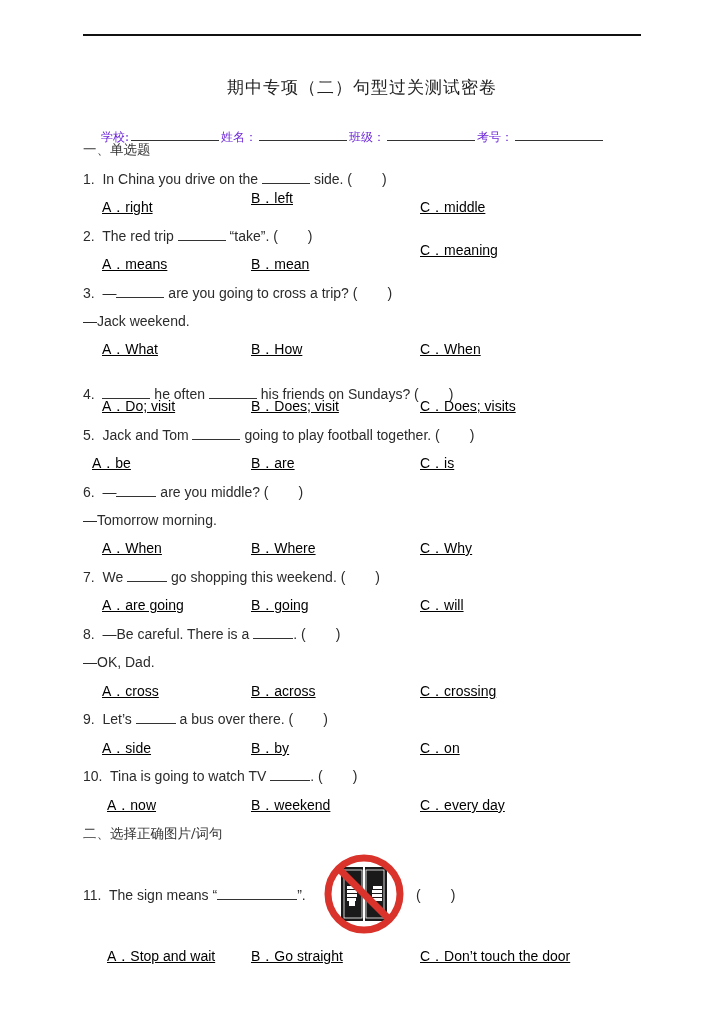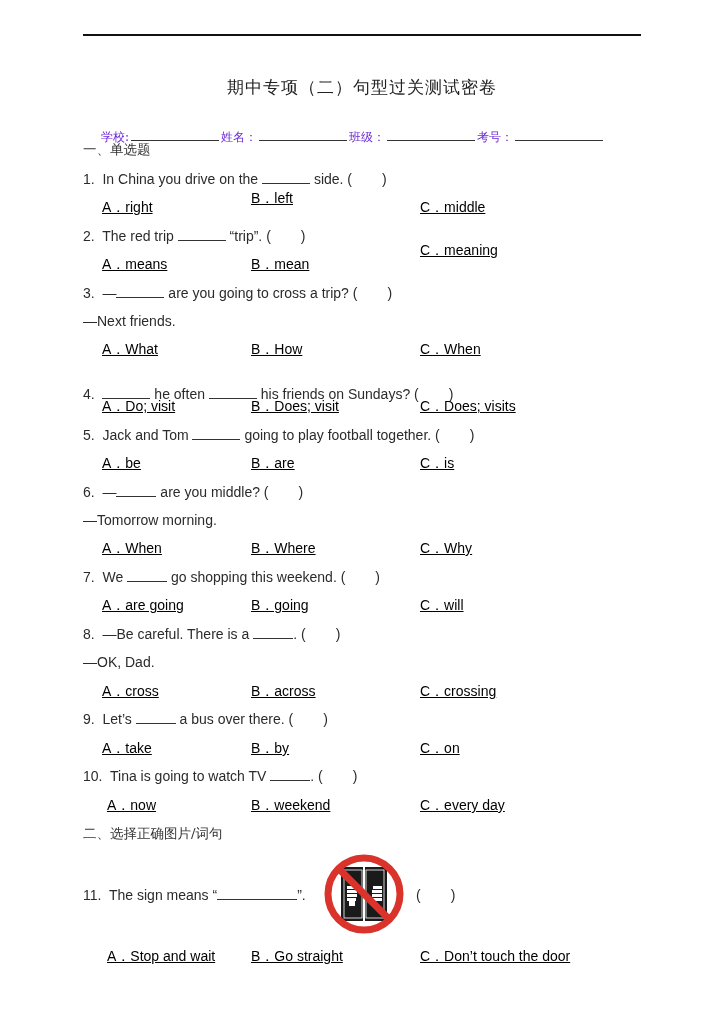--- a/index.html
+++ b/index.html
@@ -31,45 +31,45 @@
 <div class="section" style="top:141px">一、单选题</div>
 
 <div class="line" style="top:171px">
   <span>1.</span>&nbsp; <span>In China you drive on the</span> <span class="blank-u" style="width:48px"></span> <span>side. (</span><span class="paren"></span><span>)</span>
 </div>
 <div class="opt" style="left:102px;top:199px">A．right</div>
 <div class="opt" style="left:251px;top:190px">B．left</div>
 <div class="opt" style="left:420px;top:199px">C．middle</div>
 
 <div class="line" style="top:228px">
-  <span>2.</span>&nbsp; <span>The red trip</span> <span class="blank-u" style="width:48px"></span> <span>“trip”. (</span><span class="paren"></span><span>)</span>
+  <span>2.</span>&nbsp; <span>The red trip</span> <span class="blank-u" style="width:48px"></span> <span>“take”. (</span><span class="paren"></span><span>)</span>
 </div>
 <div class="opt" style="left:102px;top:256px">A．means</div>
 <div class="opt" style="left:251px;top:256px">B．mean</div>
 <div class="opt" style="left:420px;top:242px">C．meaning</div>
 
 <div class="line" style="top:285px">
   <span>3.</span>&nbsp; <span>—</span><span class="blank-u" style="width:48px"></span> <span>are you going to cross a trip? (</span><span class="paren"></span><span>)</span>
 </div>
-<div class="line" style="top:313px">—Next friends.</div>
+<div class="line" style="top:313px">—Jack weekend.</div>
 <div class="opt" style="left:102px;top:341px">A．What</div>
 <div class="opt" style="left:251px;top:341px">B．How</div>
 <div class="opt" style="left:420px;top:341px">C．When</div>
 
 <div class="line" style="top:386px">
   <span>4.</span>&nbsp; <span class="blank-u" style="width:48px"></span> <span>he often</span> <span class="blank-u" style="width:48px"></span> <span>his friends on Sundays? (</span><span class="paren"></span><span>)</span>
 </div>
 <div class="opt" style="left:102px;top:398px">A．Do; visit</div>
 <div class="opt" style="left:251px;top:398px">B．Does; visit</div>
 <div class="opt" style="left:420px;top:398px">C．Does; visits</div>
 
 <div class="line" style="top:427px">
   <span>5.</span>&nbsp; <span>Jack and Tom</span> <span class="blank-u" style="width:48px"></span> <span>going to play football together. (</span><span class="paren"></span><span>)</span>
 </div>
-<div class="opt" style="left:102px;top:455px">A．be</div>
+<div class="opt" style="left:92px;top:455px">A．be</div>
 <div class="opt" style="left:251px;top:455px">B．are</div>
 <div class="opt" style="left:420px;top:455px">C．is</div>
 
 <div class="line" style="top:484px">
   <span>6.</span>&nbsp; <span>—</span><span class="blank-u" style="width:40px"></span> <span>are you middle? (</span><span class="paren"></span><span>)</span>
 </div>
 <div class="line" style="top:512px">—Tomorrow morning.</div>
 <div class="opt" style="left:102px;top:540px">A．When</div>
 <div class="opt" style="left:251px;top:540px">B．Where</div>
 <div class="opt" style="left:420px;top:540px">C．Why</div>
@@ -85,21 +85,21 @@
   <span>8.</span>&nbsp; <span>—Be careful. There is a</span> <span class="blank-u" style="width:40px"></span><span>. (</span><span class="paren"></span><span>)</span>
 </div>
 <div class="line" style="top:654px">—OK, Dad.</div>
 <div class="opt" style="left:102px;top:683px">A．cross</div>
 <div class="opt" style="left:251px;top:683px">B．across</div>
 <div class="opt" style="left:420px;top:683px">C．crossing</div>
 
 <div class="line" style="top:711px">
   <span>9.</span>&nbsp; <span>Let’s</span> <span class="blank-u" style="width:40px"></span> <span>a bus over there. (</span><span class="paren"></span><span>)</span>
 </div>
-<div class="opt" style="left:102px;top:740px">A．take</div>
+<div class="opt" style="left:102px;top:740px">A．side</div>
 <div class="opt" style="left:251px;top:740px">B．by</div>
 <div class="opt" style="left:420px;top:740px">C．on</div>
 
 <div class="line" style="top:768px">
   <span>10.</span>&nbsp; <span>Tina is going to watch TV</span> <span class="blank-u" style="width:40px"></span><span>. (</span><span class="paren"></span><span>)</span>
 </div>
 <div class="opt" style="left:107px;top:797px">A．now</div>
 <div class="opt" style="left:251px;top:797px">B．weekend</div>
 <div class="opt" style="left:420px;top:797px">C．every day</div>
 

